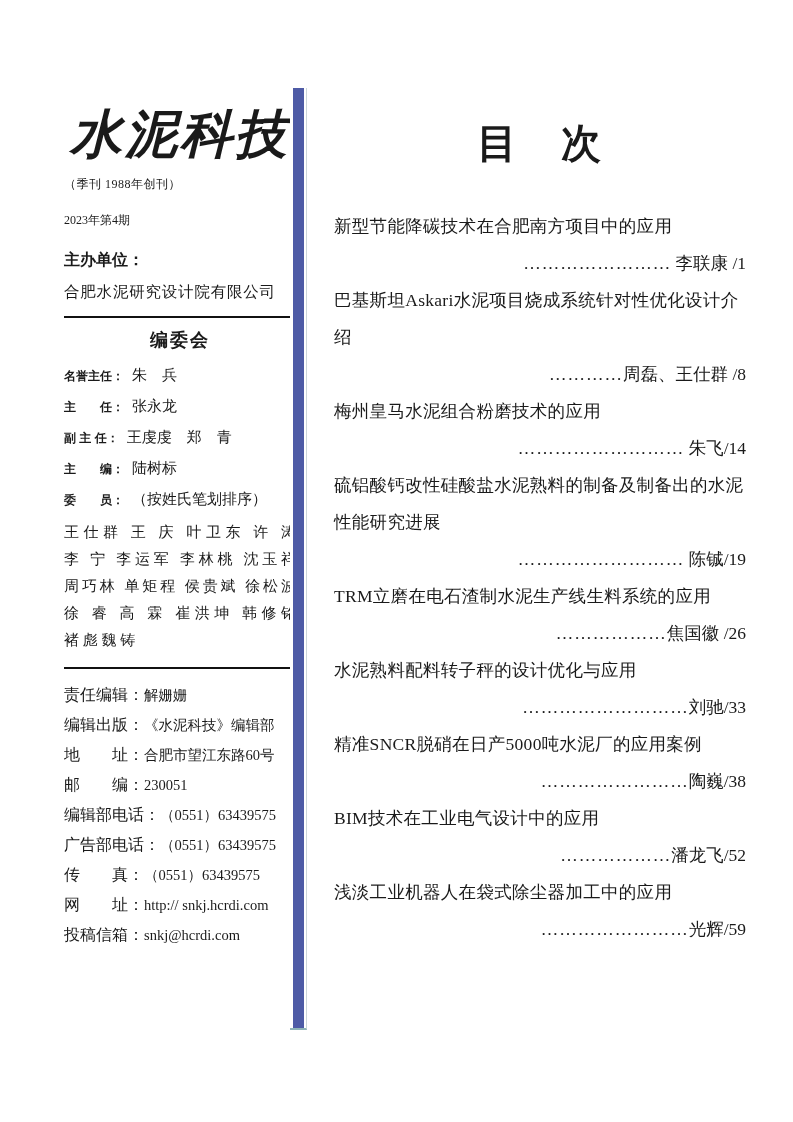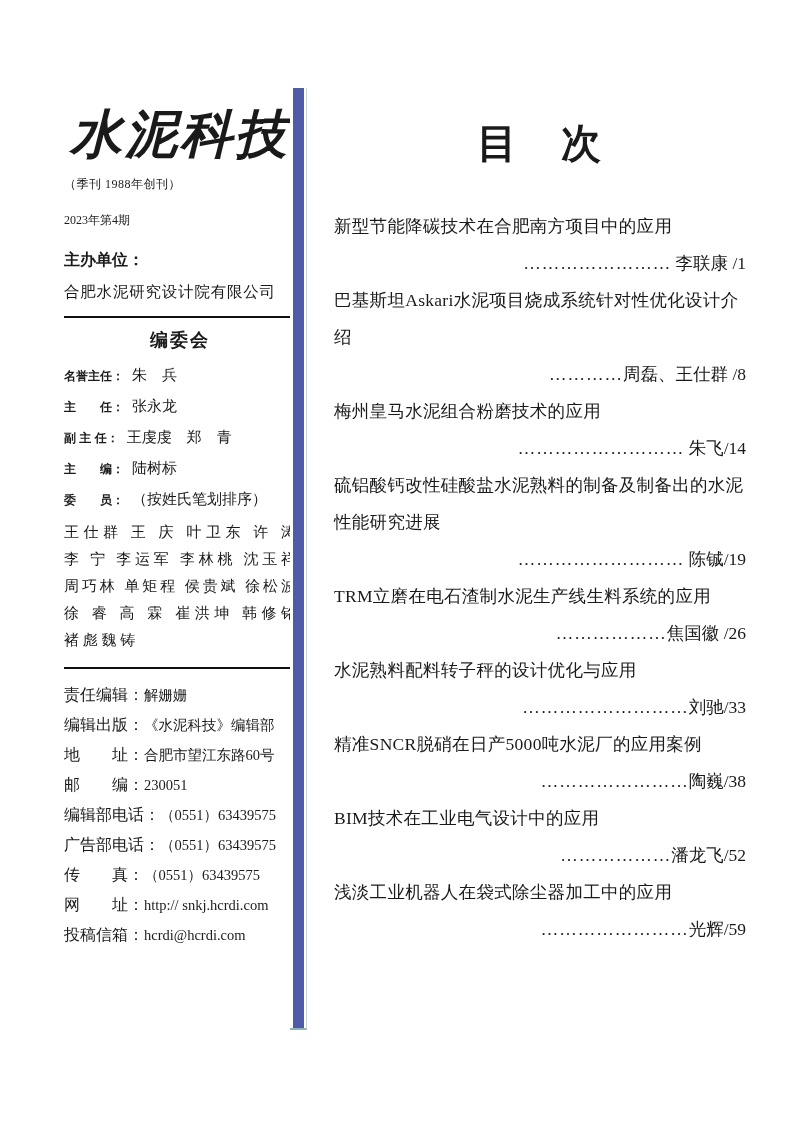--- a/index.html
+++ b/index.html
@@ -145,21 +145,21 @@
         <div class="pub-row">
     <span class="pub-label">广告部电话：</span><span class="pub-value">（0551）63439575</span>
   </div>
         <div class="pub-row">
     <span class="pub-label">传　　真：</span><span class="pub-value">（0551）63439575</span>
   </div>
         <div class="pub-row">
     <span class="pub-label">网　　址：</span><span class="pub-value">http:// snkj.hcrdi.com</span>
   </div>
         <div class="pub-row">
-    <span class="pub-label">投稿信箱：</span><span class="pub-value">hcrdi@hcrdi.com</span>
+    <span class="pub-label">投稿信箱：</span><span class="pub-value">snkj@hcrdi.com</span>
   </div>
       </div>
   </div>
 
   <div class="divider-bar">
     <div class="bar-inner" id="bar-inner" style="background: rgb(78, 91, 166);"></div>
   </div>
 
   <div class="right-col">
     <div class="toc-heading">目　次</div>

